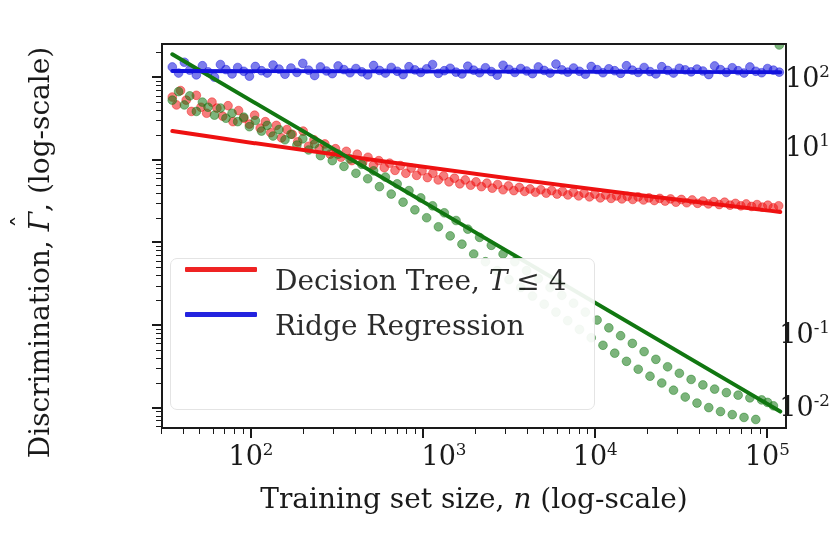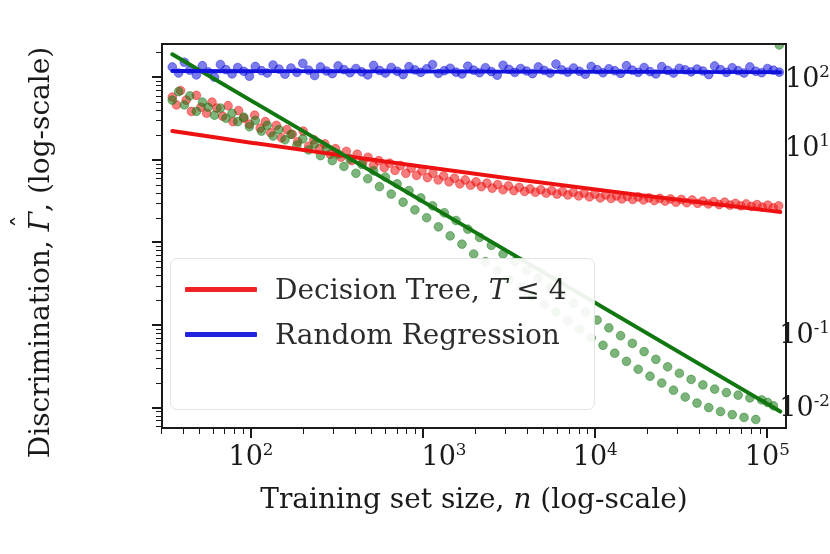--- a/index.html
+++ b/index.html
@@ -150,21 +150,20 @@
     height: 152px;
     box-sizing: border-box;
     background: #ffffff;
     border: 1px solid #e2e2e2;
     border-radius: 7px;
     opacity: 0.92;
     padding: 8px 0 8px 0;
   }
   .legend-row {
     display: flex;
-    align-items: center;
     height: 45px;
     padding-left: 14px;
   }
   .legend-swatch {
     width: 72px;
     height: 5px;
     flex: 0 0 auto;
     margin-right: 18px;
     border-radius: 1px;
   }
@@ -612,17 +611,17 @@
     <span>Training set size, </span><span class="mathit">n</span><span> (log-scale)</span>
   </div>
 
   <div id="legend">
       <div class="legend-row">
         <span class="legend-swatch" style="background:#ee1111"></span>
         <span class="legend-text">Decision Tree, <span class="mathit">T</span> ≤ 4</span>
       </div>
       <div class="legend-row">
         <span class="legend-swatch" style="background:#1111dd"></span>
-        <span class="legend-text">Random Regression</span>
+        <span class="legend-text">Ridge Regression</span>
       </div>
     </div>
 
 </div>
 
 </body></html>

